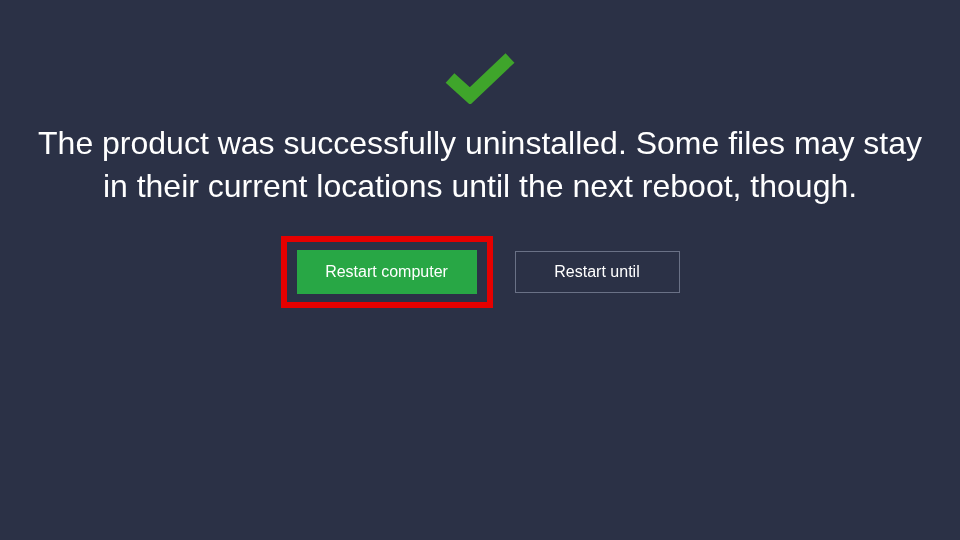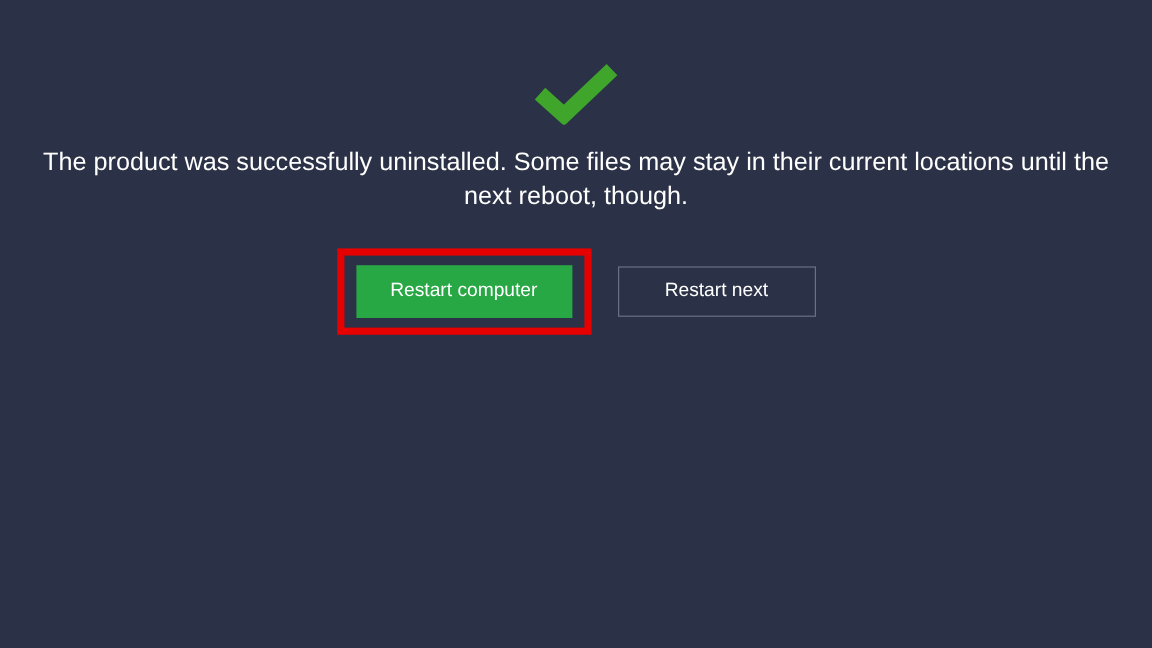--- a/index.html
+++ b/index.html
@@ -16,21 +16,21 @@
     margin-top: 50px;
     margin-bottom: 18px;
     display: flex;
     justify-content: center;
   }
   .checkmark-wrap svg {
     width: 72px;
     height: 54px;
   }
   .message {
-    font-size: 21px;
+    font-size: 32px;
     font-weight: 400;
     text-align: center;
     line-height: 1.35;
     max-width: 920px;
     padding: 0 12px;
     color: #ffffff;
     margin-bottom: 28px;
   }
   .button-stack {
     display: flex;
@@ -77,14 +77,14 @@
     <path d="M 6 28 L 26 46 L 66 8" stroke="#3fa52b" stroke-width="13" fill="none" stroke-linecap="butt" stroke-linejoin="miter"></path>
   </svg>
 </div>
 
 <div class="message">The product was successfully uninstalled. Some files may stay in their current locations until the next reboot, though.</div>
 
 <div class="button-stack">
   <div class="highlight-box">
     <button class="btn btn-primary">Restart computer</button>
   </div>
-  <button class="btn btn-secondary">Restart next</button>
+  <button class="btn btn-secondary">Restart until</button>
 </div>
 
 </body></html>

